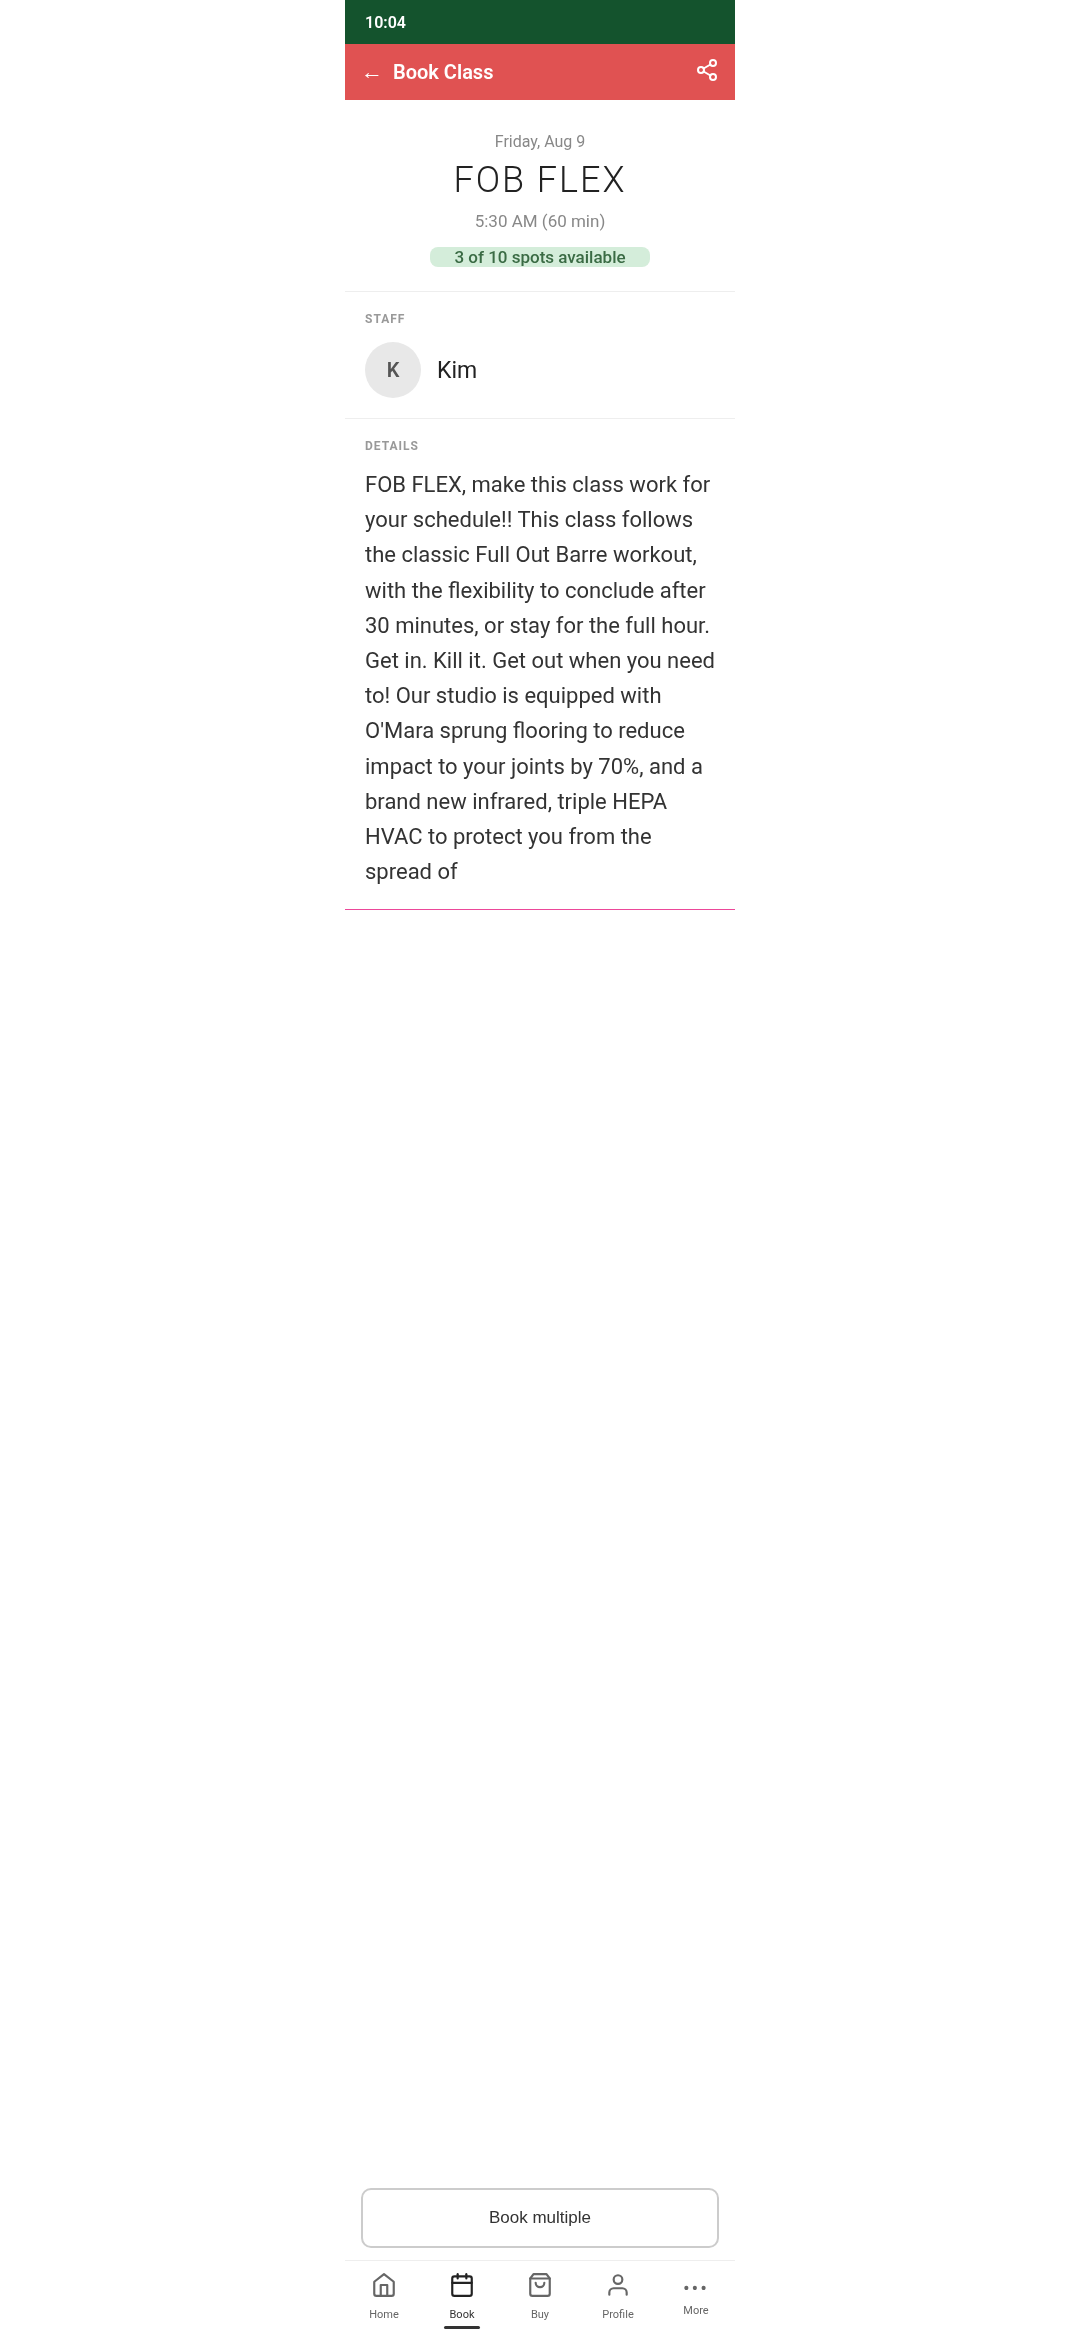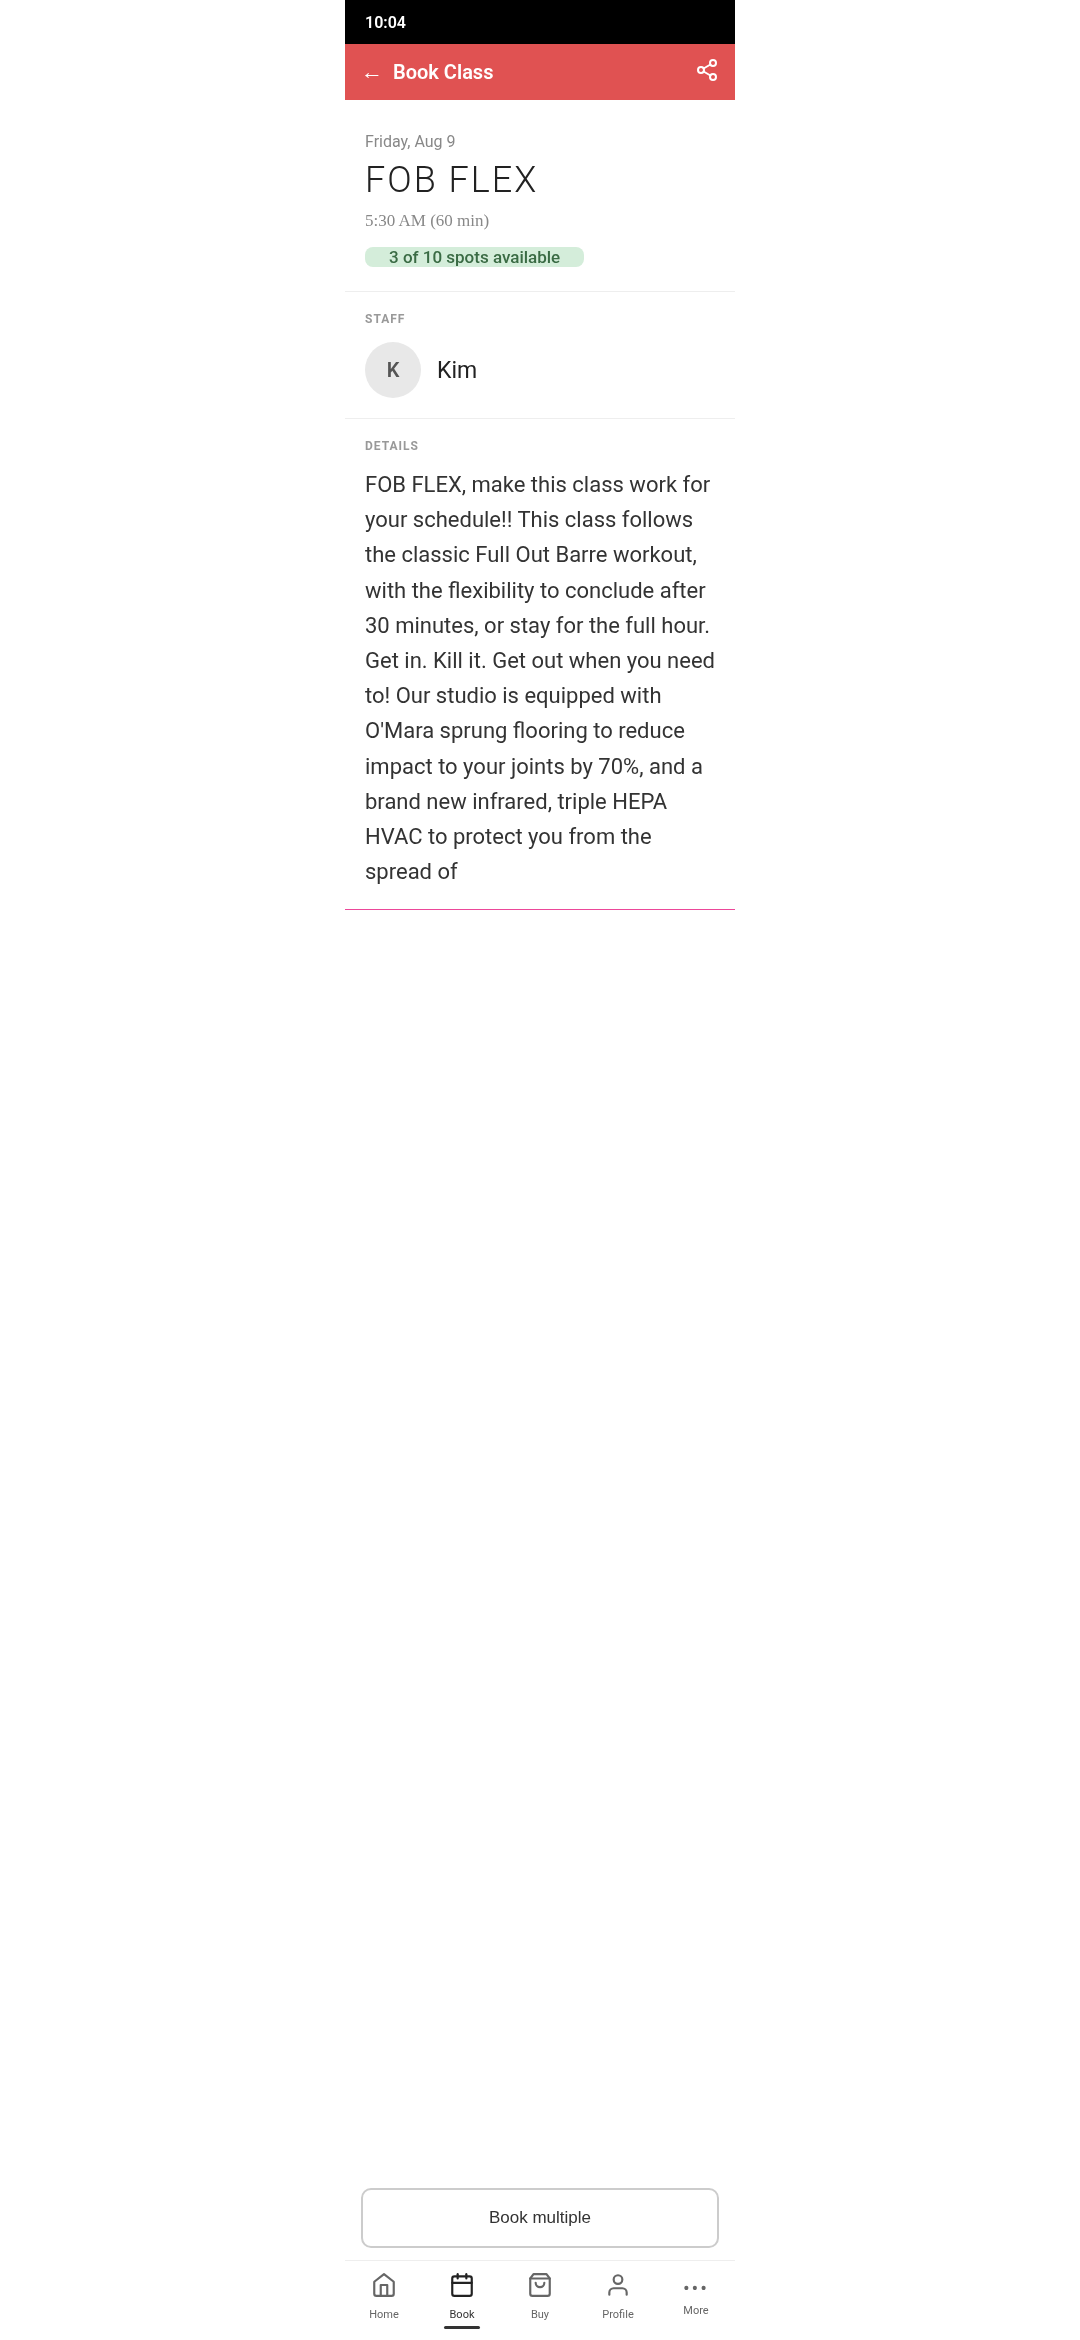--- a/index.html
+++ b/index.html
@@ -14,21 +14,21 @@
       background: #ffffff;
       width: 390px;
       min-height: 844px;
       margin: 0 auto;
       position: relative;
       overflow-x: hidden;
     }
 
     
     .status-bar {
-      background: #000000;
+      background: #14532d;
       height: 44px;
       display: flex;
       align-items: center;
       padding: 0 20px;
       text-align: center;
     }
 
     .status-time {
       color: #ffffff;
       font-size: 16px;
@@ -66,20 +66,21 @@
     .share-icon {
       color: #ffffff;
       font-size: 20px;
       cursor: pointer;
     }
 
     
     .class-info {
       background: #ffffff;
       padding: 32px 20px 24px;
+      text-align: center;
       border-bottom: 1px solid #eeeeee;
     }
 
     .class-date {
       color: #888888;
       font-size: 16px;
       margin-bottom: 8px;
     }
 
     .class-name {
@@ -87,21 +88,20 @@
       font-size: 36px;
       font-weight: 300;
       letter-spacing: 2px;
       margin-bottom: 10px;
     }
 
     .class-time {
       color: #888888;
       font-size: 17px;
       margin-bottom: 16px;
-      font-family: Liberation Serif, serif;
     }
 
     .spots-badge {
       display: inline-block;
       background: #d4edda;
       color: #3a6b44;
       padding: 0 24px;
       border-radius: 8px;
       font-size: 17px;
       font-weight: 500;

